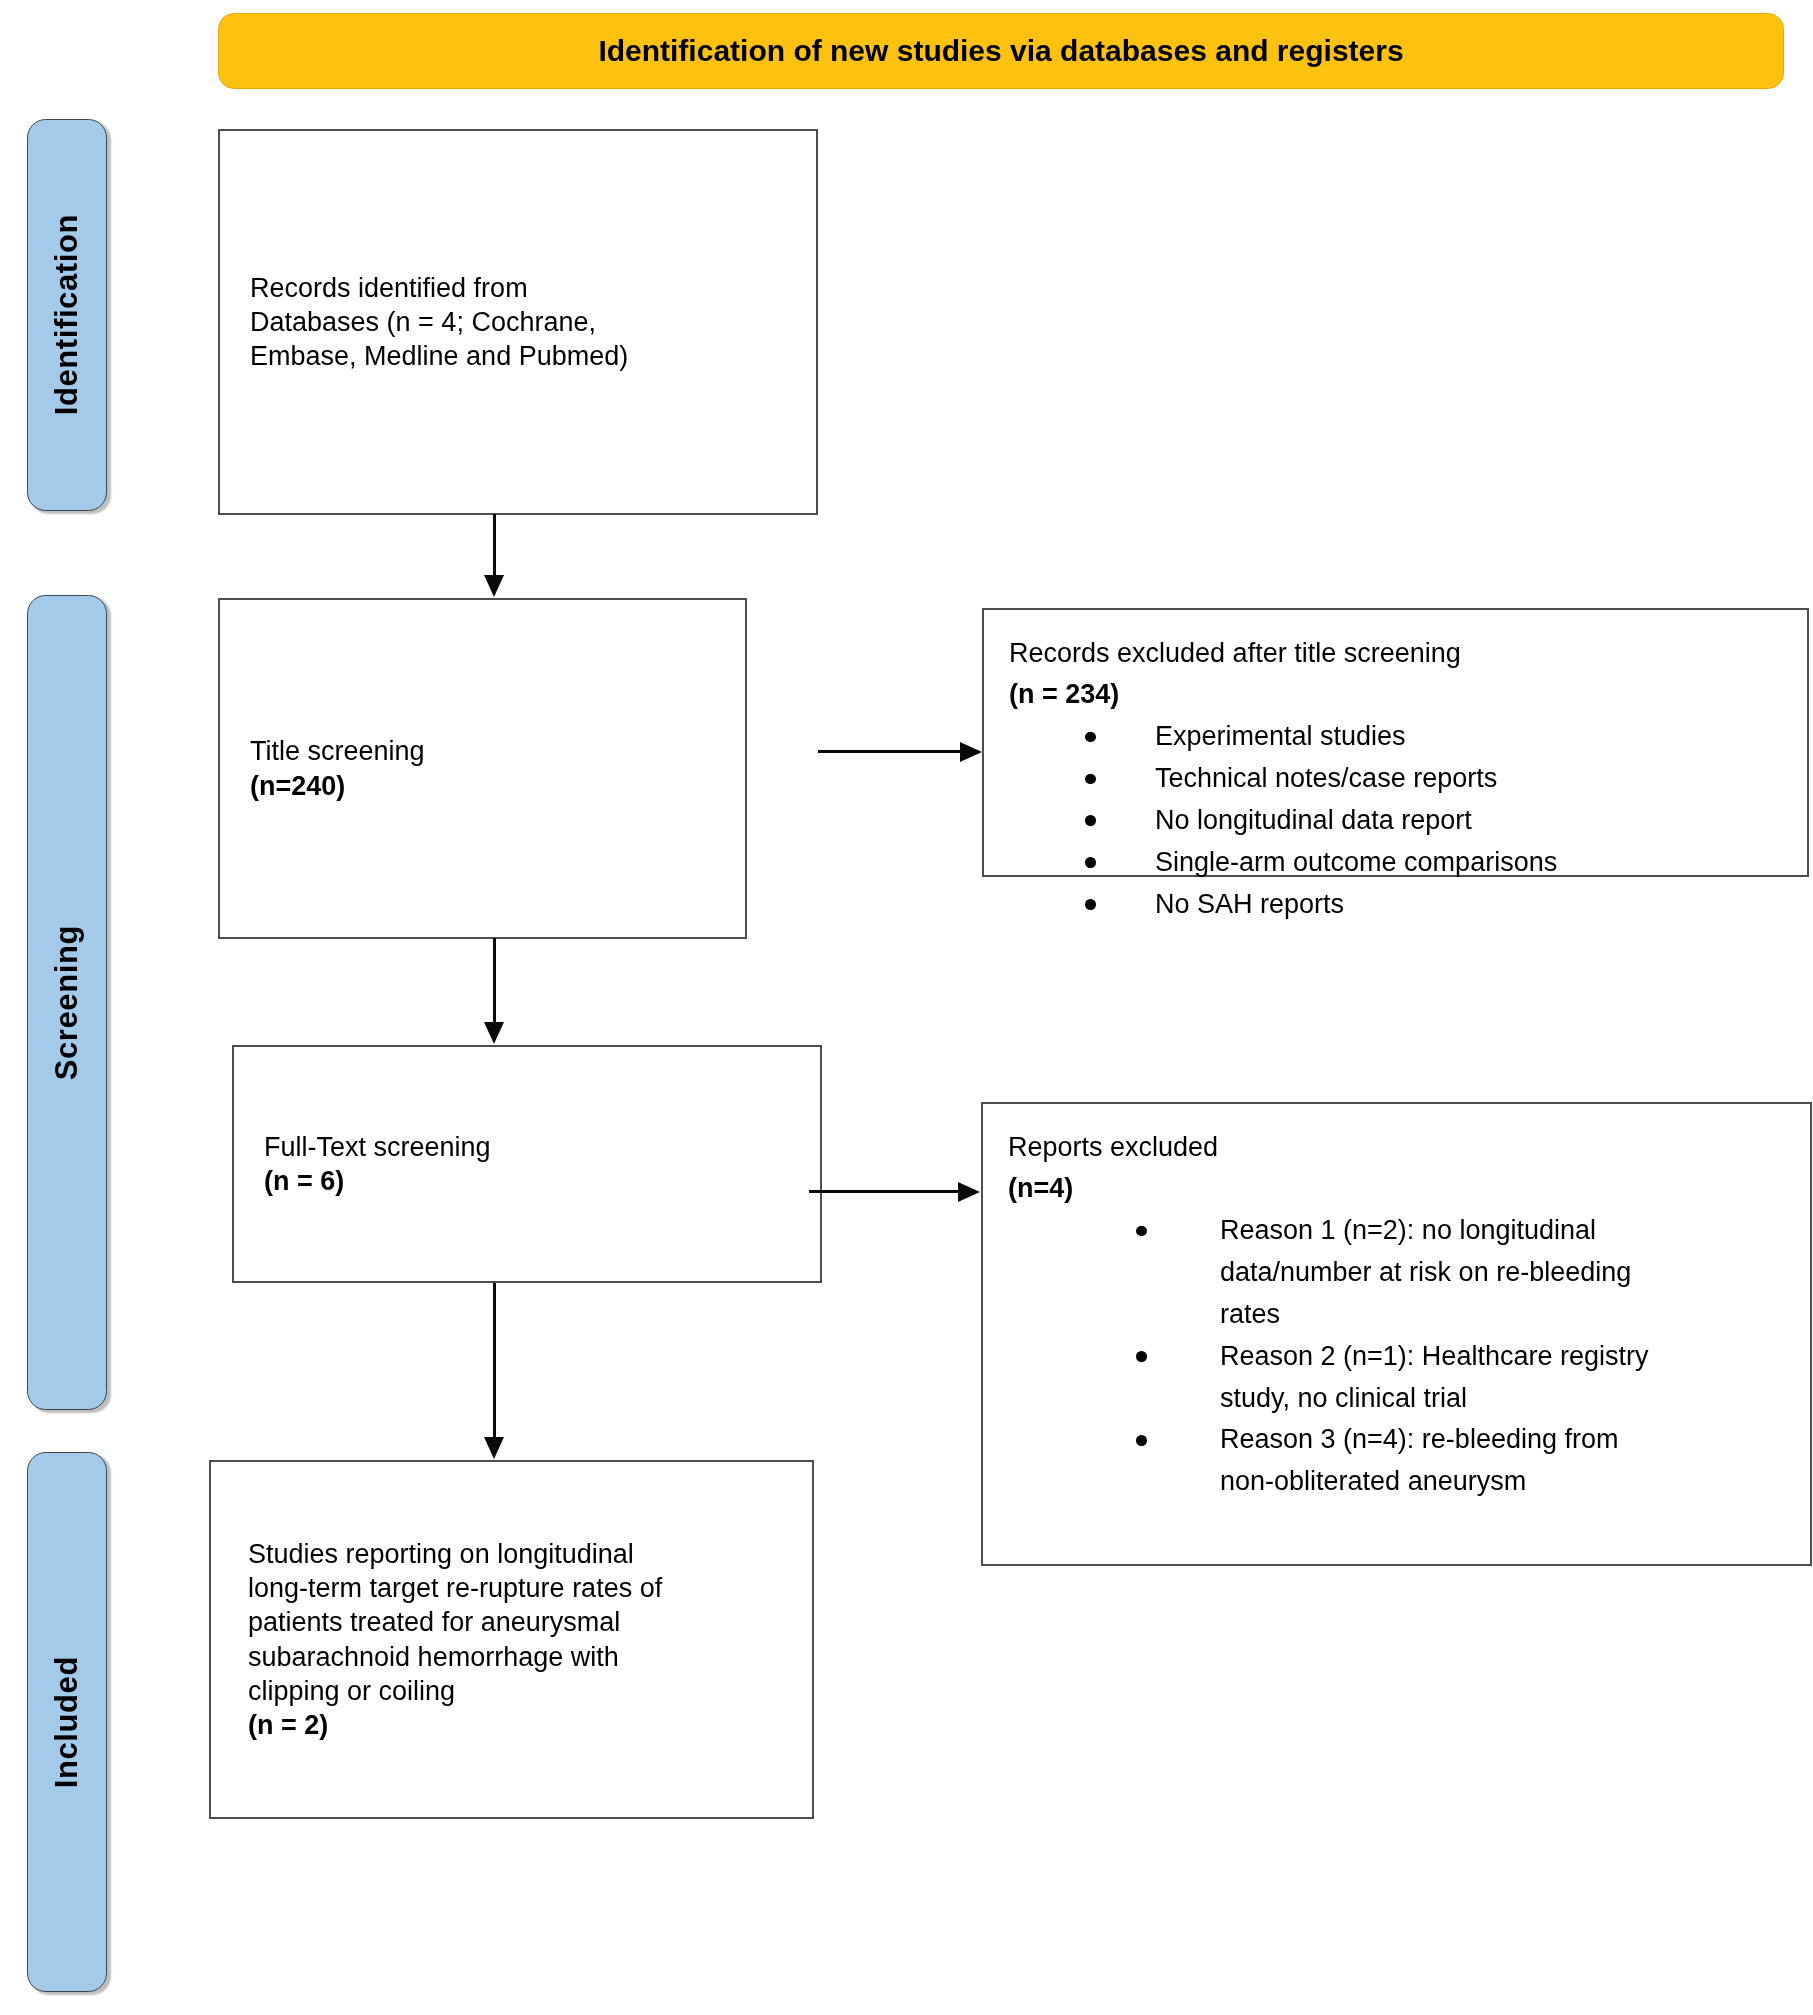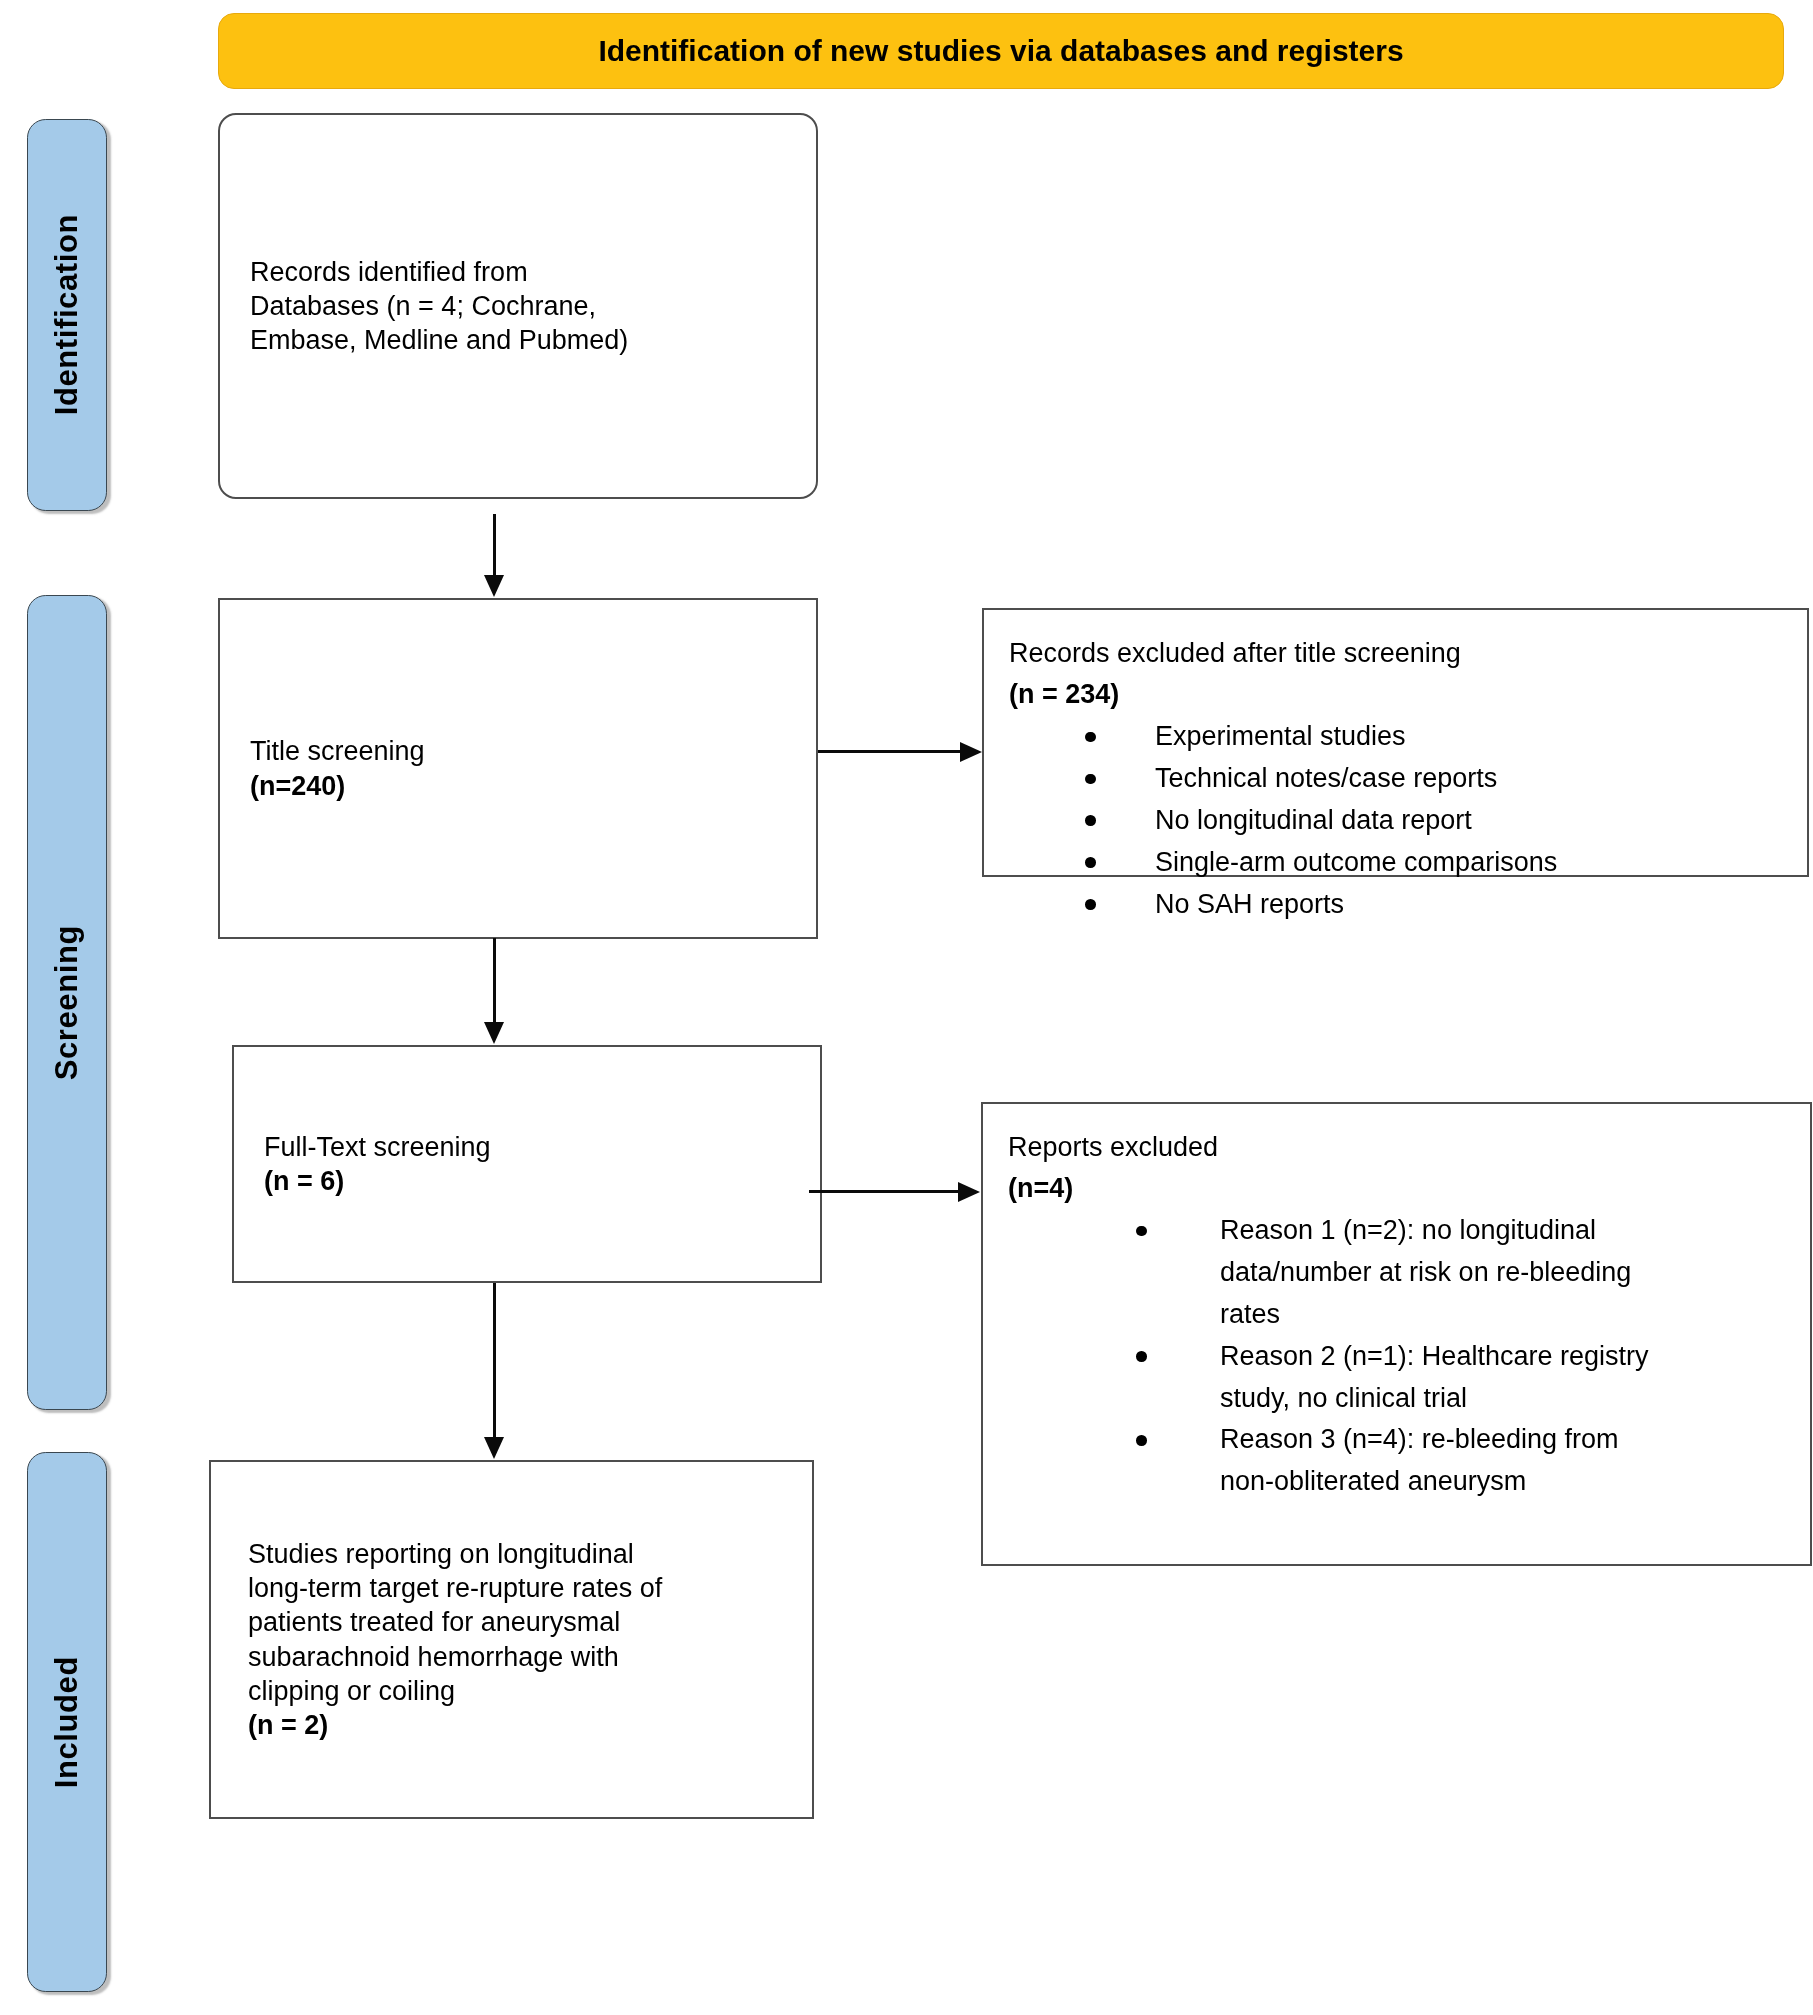--- a/index.html
+++ b/index.html
@@ -29,22 +29,22 @@
     font-weight:bold; font-size:31px; letter-spacing:0.6px; white-space:nowrap;
   }
   
   .fbox {
     position:absolute; background:#fff; border:2.5px solid #4D4D4D;
     box-sizing:border-box; font-size:27px; line-height:1.26;
   }
   .vcenter { display:flex; flex-direction:column; justify-content:center; height:100%; }
   .preline { white-space:pre-line; }
   .count { font-weight:bold; }
-  #box1 { left:206px; top:113px;  width:600px; height:386px;border-radius:18px; }
-  #box2 { left:206px; top:598px;  width:600px; height:341px; }
+  #box1 { left:206px; top:129px;  width:600px; height:386px; }
+  #box2 { left:206px; top:598px;  width:529px; height:341px; }
   #box3 { left:220px; top:1045px; width:590px; height:238px; }
   #box4 { left:197px; top:1460px; width:605px; height:359px; }
   #box1 .vcenter, #box2 .vcenter, #box3 .vcenter { padding-left:30px; padding-right:18.7px; }
   #box4 .vcenter { padding-left:37px; padding-right:18.7px; }
   
   .rbox { padding:22.5px 25px; line-height:1.55; }
   #rbox1 { left:970px; top:608px;  width:827px; height:269px; }
   #rbox2 { left:969px; top:1102px; width:831px; height:464px; }
   .rbox ul { list-style:none; margin:0; padding:0; }
   .rbox li { position:relative; white-space:pre-line; }

